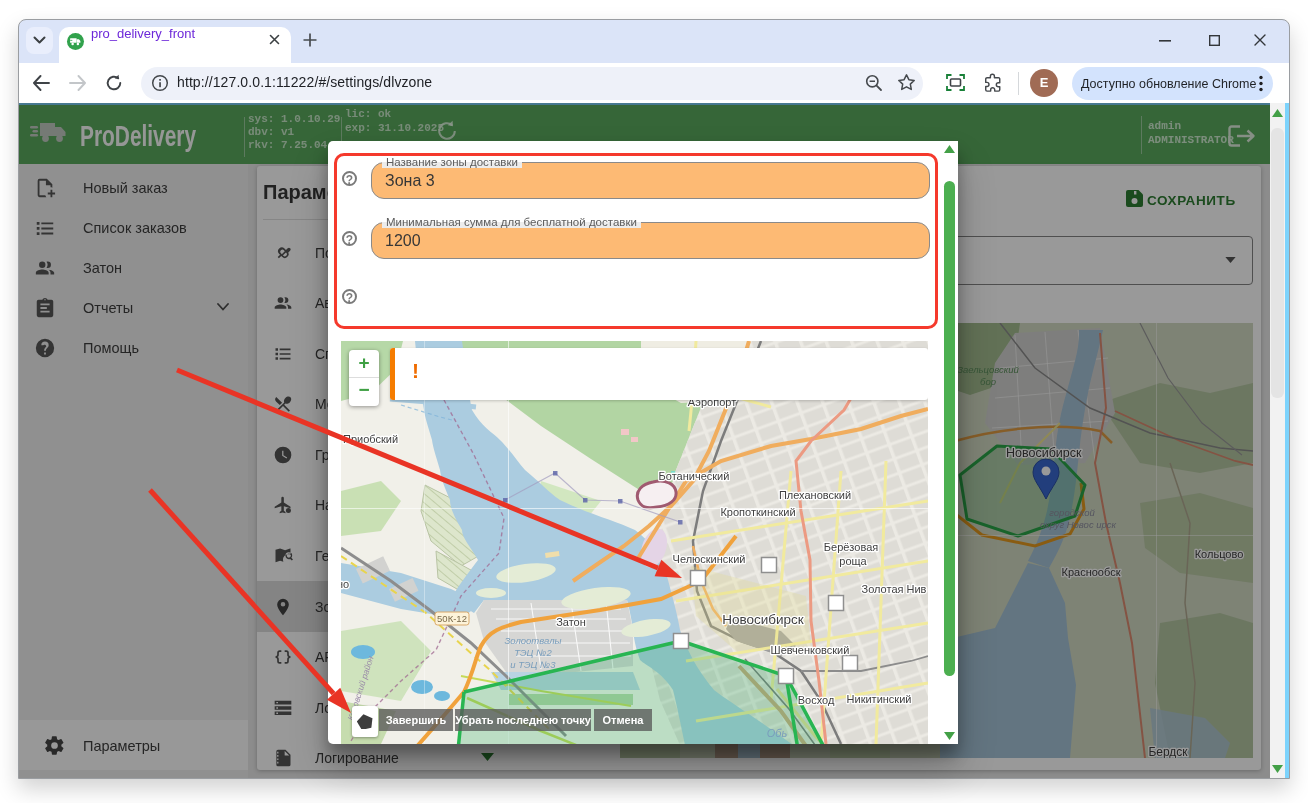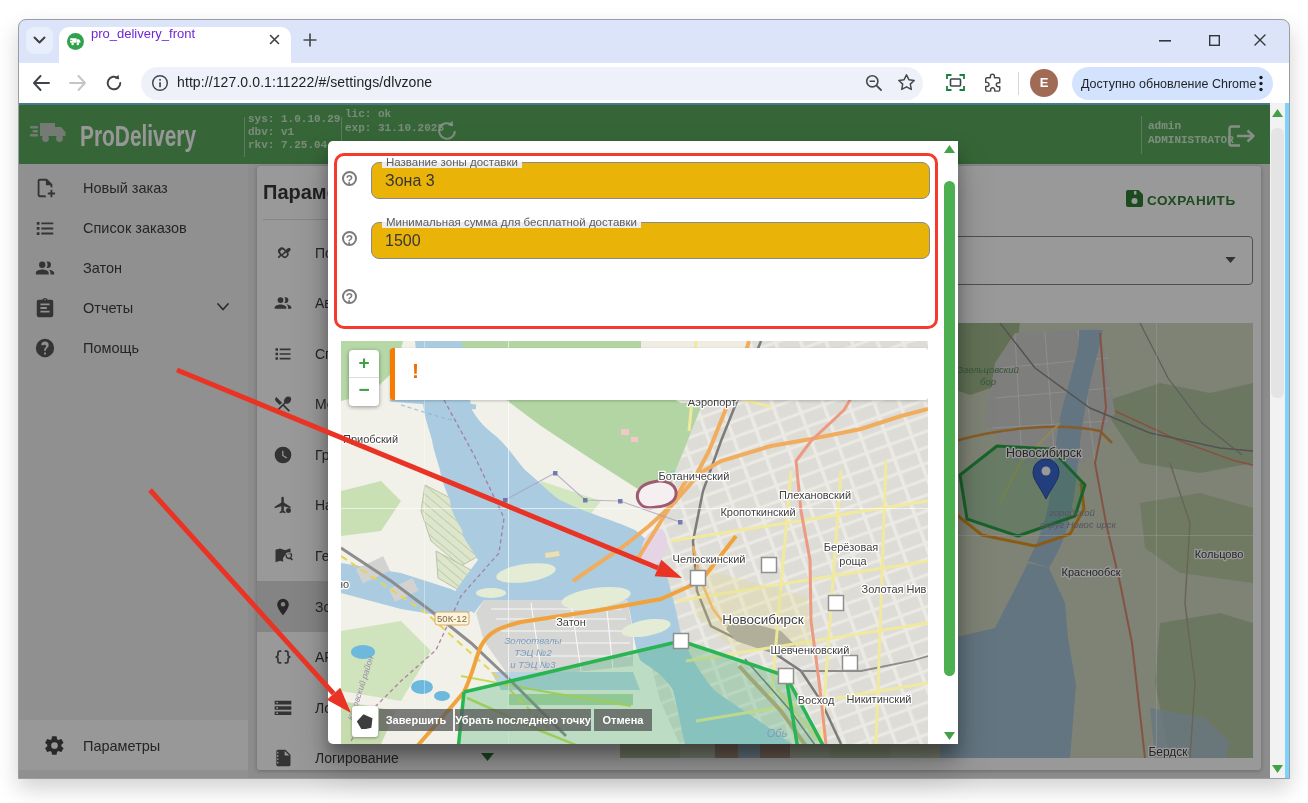--- a/index.html
+++ b/index.html
@@ -26,21 +26,21 @@
 .sbico{position:absolute;left:15px;width:22px;height:22px;color:#585858}
 #parrow{position:absolute;left:0;top:617px;width:229px;height:50px;background:#fdfdfd}
 #content{position:absolute;left:229px;top:61px;width:1022px;height:615px;background:#e9e9e9}
 #card{position:absolute;left:238px;top:63px;width:1004px;height:604px;background:#fff;border-radius:3px;box-shadow:0 1px 4px rgba(0,0,0,.25)}
 .mitem{position:absolute;left:296px;font-size:14px;color:#3e3e3e}
 .mico{position:absolute;left:254px;width:20px;height:20px;color:#565656}
 #dim{left:0px;top:83px;width:1251px;height:675px;background:rgba(0,0,0,.40);z-index:5}
 #pgscroll{left:1251px;top:83px;width:15px;height:675px;background:#f2f2f2;z-index:6}
 
 #modal{left:328px;top:141px;width:630px;height:603px;background:#fff;border-radius:5px;box-shadow:0 11px 15px rgba(0,0,0,.3),0 24px 38px rgba(0,0,0,.22);z-index:20}
-.fld{position:absolute;left:43px;width:559px;height:37px;background:#eab308;border:1px solid #8a8a8a;border-radius:8px}
+.fld{position:absolute;left:43px;width:559px;height:37px;background:#fdba74;border:1px solid #8a8a8a;border-radius:13px}
 .flab{position:absolute;left:10px;top:-7px;padding:0 4px;font-size:11.5px;color:#5c5c5c;background:linear-gradient(180deg,#fff 52%,#ececec 52%)}
 .fval{position:absolute;left:13px;top:9px;font-size:16px;color:#373737}
 .qm{position:absolute;left:14px;width:15px;height:15px;border:2px solid #7a7a7a;border-radius:50%;color:#7a7a7a;font-size:12px;font-weight:bold;text-align:center;line-height:15px}
 #redrect{position:absolute;left:6px;top:12px;width:604px;height:176px;border:3px solid #f5392c;border-radius:10px;z-index:8}
 #mmap{position:absolute;left:13px;top:200px;width:587px;height:403px;background:#f1f0e9;overflow:hidden}
 #mscroll{position:absolute;left:613px;top:0;width:17px;height:603px;background:#fff}
 #mthumb{position:absolute;left:3px;top:40px;width:11px;height:495px;background:#4caf50;border-radius:6px}
 
 #warn{position:absolute;left:49px;top:7px;width:538px;height:52px;background:#fff;border-radius:3px;box-shadow:0 1px 3px rgba(0,0,0,.2);z-index:4}
 #zoomctl{position:absolute;left:8px;top:9px;width:30px;height:56px;background:#fff;border-radius:4px;box-shadow:0 1px 4px rgba(0,0,0,.4);z-index:4}
@@ -320,21 +320,21 @@
 <div class="abs" id="modal">
   <div class="qm" style="top:30px">?</div>
   <div class="qm" style="top:90px">?</div>
   <div class="qm" style="top:148px">?</div>
   <div class="fld" style="top:21px">
         <span class="flab">Название зоны доставки</span>
         <span class="fval">Зона 3</span>
       </div>
   <div class="fld" style="top:81px">
         <span class="flab">Минимальная сумма для бесплатной доставки</span>
-        <span class="fval">1500</span>
+        <span class="fval">1200</span>
       </div>
   <div id="redrect"></div>
   <div id="mmap">
     <svg width="587" height="403" viewBox="0 0 587 403" style="position:absolute;left:0;top:0">
       <defs>
         <pattern id="blk" width="24" height="15" patternUnits="userSpaceOnUse" patternTransform="rotate(-20)">
           <rect x="1.5" y="1.5" width="20.5" height="12" fill="#dedcd6"></rect>
         </pattern>
         <pattern id="hatch" width="7" height="7" patternUnits="userSpaceOnUse" patternTransform="rotate(40)">
           <rect width="7" height="7" fill="#dde6cc"></rect>

